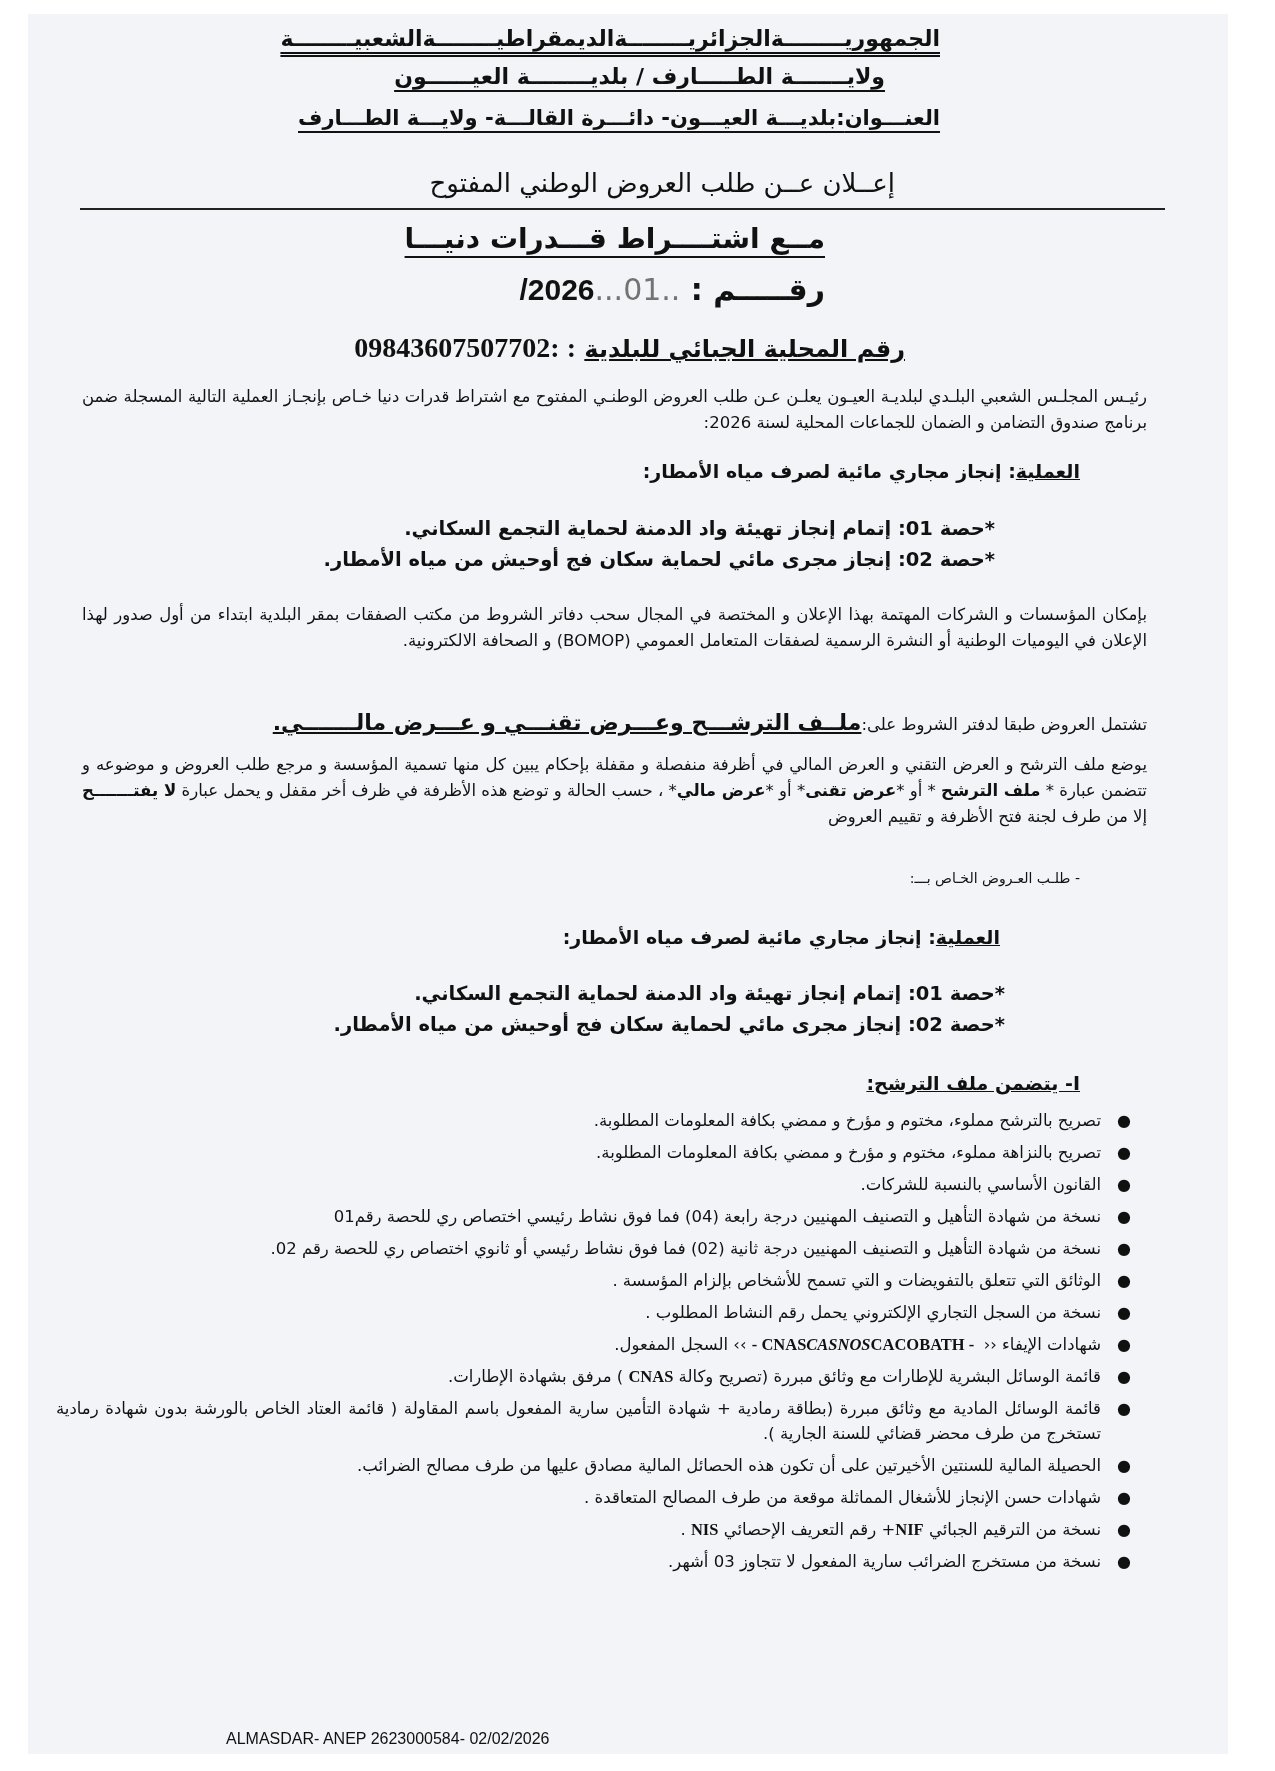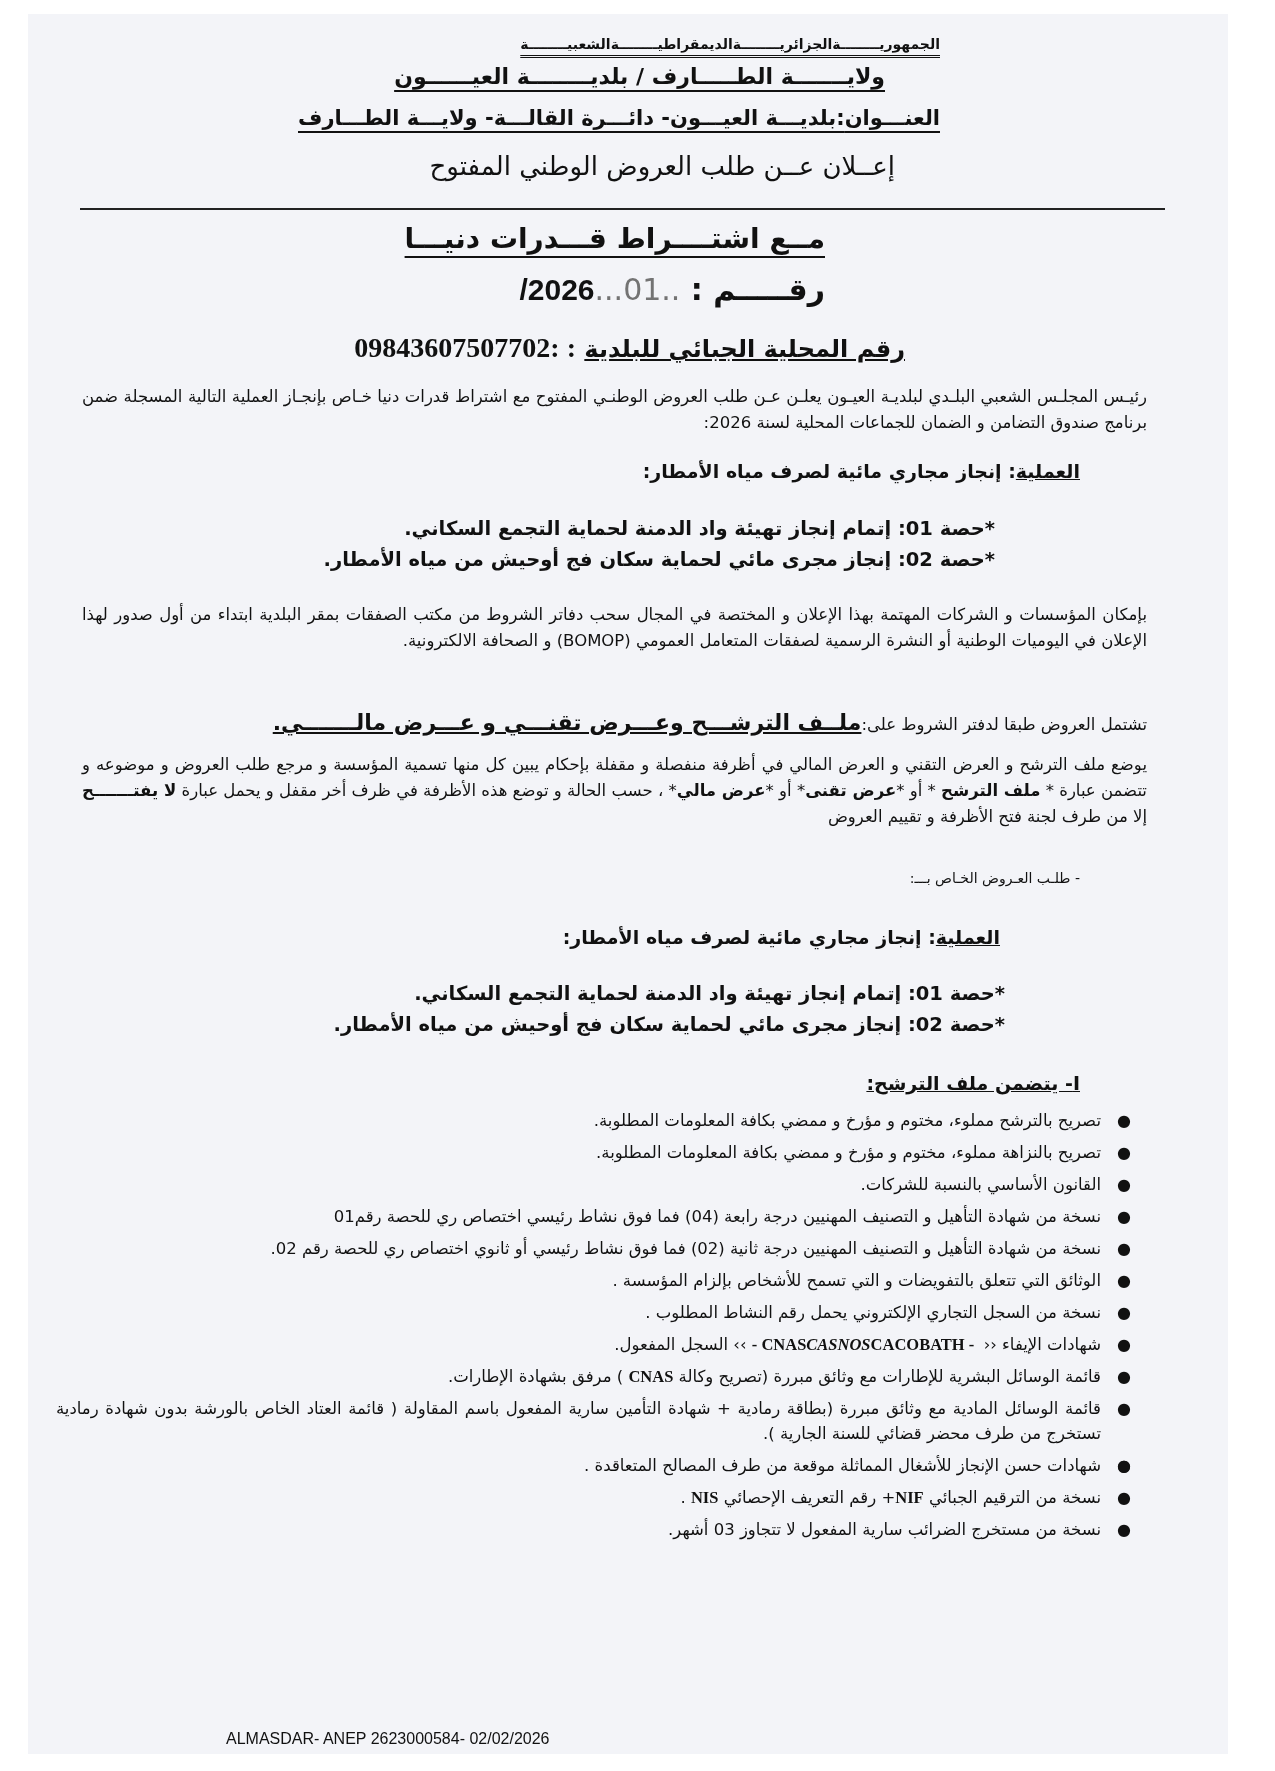--- a/index.html
+++ b/index.html
@@ -7,26 +7,26 @@
     width:1275px; height:1771px; background:#ffffff; position:relative; overflow:hidden;
     font-family:"DejaVu Sans", "Liberation Sans", sans-serif; color:#111;
   }
   .paper {
     position:absolute; left:28px; top:14px; width:1200px; height:1740px;
     background:#f3f4f8;
   }
   .page { position:absolute; left:0; top:0; width:1275px; height:1771px; direction:rtl; }
   .abs { position:absolute; }
   .hdr { font-weight:bold; text-decoration:underline; text-underline-offset:6px; white-space:nowrap; }
-  .hdr1 { right:335px; top:36px; font-size:14px; text-decoration:underline double; }
+  .hdr1 { right:335px; top:26px; font-size:22px; text-decoration:underline double; }
   .hdr2 { right:390px; top:64px; font-size:22px; }
   .hdr3 { right:335px; top:106px; font-size:21px; }
   .hdr3 .lbl { text-decoration:underline; }
   .hdr3 .val { text-decoration:none; }
-  .title { right:380px; top:151px; font-size:26px; white-space:nowrap; font-family:"DejaVu Sans", sans-serif; }
+  .title { right:380px; top:168px; font-size:26px; white-space:nowrap; font-family:"DejaVu Sans", sans-serif; }
   .rule { left:80px; top:208px; width:1085px; height:2px; background:#222; }
   .sub1 { right:450px; top:222px; font-size:28px; font-weight:bold; text-decoration:underline; text-underline-offset:8px; white-space:nowrap; }
   .num { right:450px; top:272px; font-size:30px; font-weight:bold; white-space:nowrap; }
   .num .hand { color:#737373; font-weight:normal; font-family:"DejaVu Sans", sans-serif; }
   .num .yr { font-family:"Liberation Sans", sans-serif; }
   .taxid { right:370px; top:332px; font-size:24px; font-weight:bold; white-space:nowrap; }
   .taxid .lbl { text-decoration:underline; }
   .taxid .val { font-family:"Liberation Serif", serif; font-size:28px; }
   .para { font-size:16.5px; line-height:26px; text-align:justify; text-align-last:right; }
   .p1 { right:128px; top:384px; width:1065px; }
@@ -127,20 +127,20 @@
     <li><span class="bullet">●</span><span>تصريح بالترشح مملوء، مختوم  و مؤرخ و ممضي بكافة المعلومات المطلوبة.</span></li>
     <li><span class="bullet">●</span><span>تصريح بالنزاهة مملوء، مختوم و مؤرخ و ممضي بكافة المعلومات المطلوبة.</span></li>
     <li><span class="bullet">●</span><span>القانون الأساسي بالنسبة للشركات.</span></li>
     <li><span class="bullet">●</span><span>نسخة من شهادة التأهيل و التصنيف المهنيين درجة رابعة (04) فما فوق نشاط رئيسي اختصاص ري للحصة رقم01</span></li>
     <li><span class="bullet">●</span><span>نسخة من شهادة التأهيل و التصنيف المهنيين درجة ثانية (02) فما فوق نشاط رئيسي أو ثانوي اختصاص ري للحصة رقم 02.</span></li>
     <li><span class="bullet">●</span><span>الوثائق التي تتعلق بالتفويضات و التي تسمح للأشخاص بإلزام المؤسسة .</span></li>
     <li><span class="bullet">●</span><span>نسخة من السجل التجاري الإلكتروني يحمل رقم النشاط المطلوب .</span></li>
     <li><span class="bullet">●</span><span>شهادات الإيفاء ‹‹ </span><span class="latin" dir="ltr">CACOBATH - </span><span class="latin latin-i" dir="ltr">CASNOS</span><span class="latin" dir="ltr">- CNAS</span><span> ›› السجل المفعول.</span></li>
     <li><span class="bullet">●</span><span>قائمة الوسائل البشرية للإطارات مع وثائق مبررة (تصريح وكالة </span><span class="latin" dir="ltr">CNAS</span><span> ) مرفق بشهادة الإطارات.</span></li>
     <li><span class="bullet">●</span><span>قائمة الوسائل المادية مع وثائق مبررة (بطاقة رمادية + شهادة التأمين سارية المفعول باسم المقاولة ( قائمة العتاد الخاص بالورشة بدون شهادة رمادية تستخرج من طرف محضر قضائي للسنة الجارية ).</span></li>
-    <li><span class="bullet">●</span></li>
+    <li><span class="bullet">●</span><span>الحصيلة  المالية للسنتين الأخيرتين على أن تكون هذه الحصائل المالية مصادق عليها من طرف مصالح الضرائب.</span></li>
     <li><span class="bullet">●</span><span>شهادات حسن الإنجاز للأشغال المماثلة موقعة من طرف المصالح المتعاقدة .</span></li>
     <li><span class="bullet">●</span><span>نسخة من الترقيم الجبائي </span><span class="latin" dir="ltr">NIF</span><span>+ رقم التعريف الإحصائي </span><span class="latin" dir="ltr">NIS</span><span> .</span></li>
     <li><span class="bullet">●</span><span>نسخة من مستخرج الضرائب سارية المفعول لا تتجاوز 03 أشهر.</span></li>
   </ul>
 
   <div class="abs footer">ALMASDAR- ANEP 2623000584- 02/02/2026</div>
 </div>
 
 </body></html>

